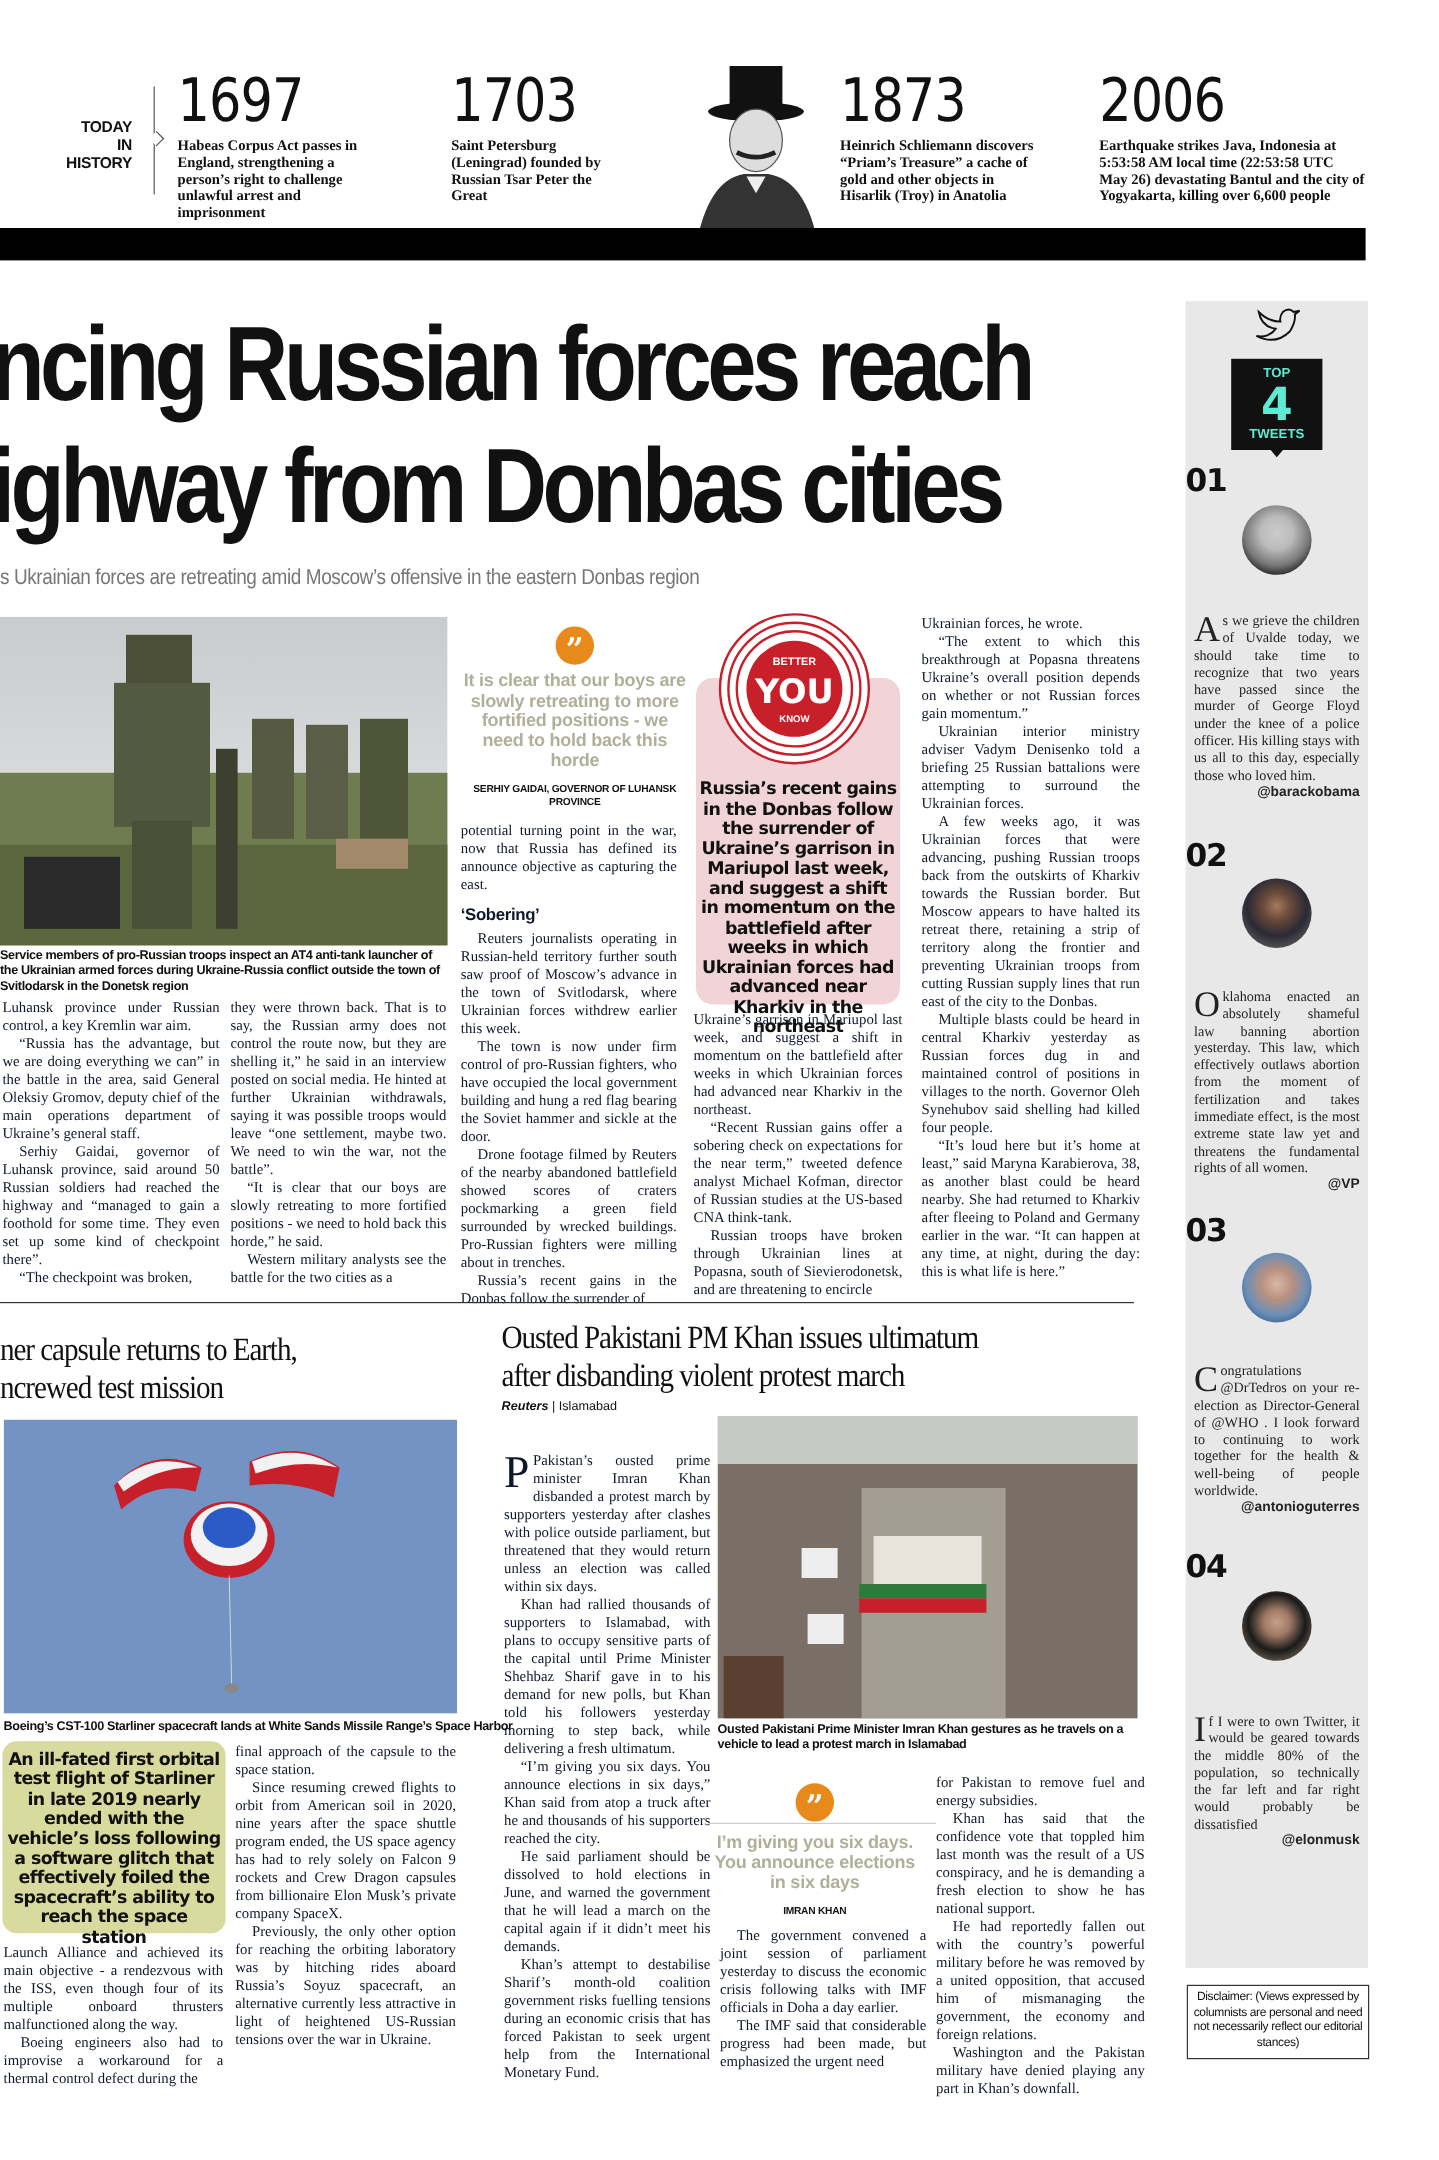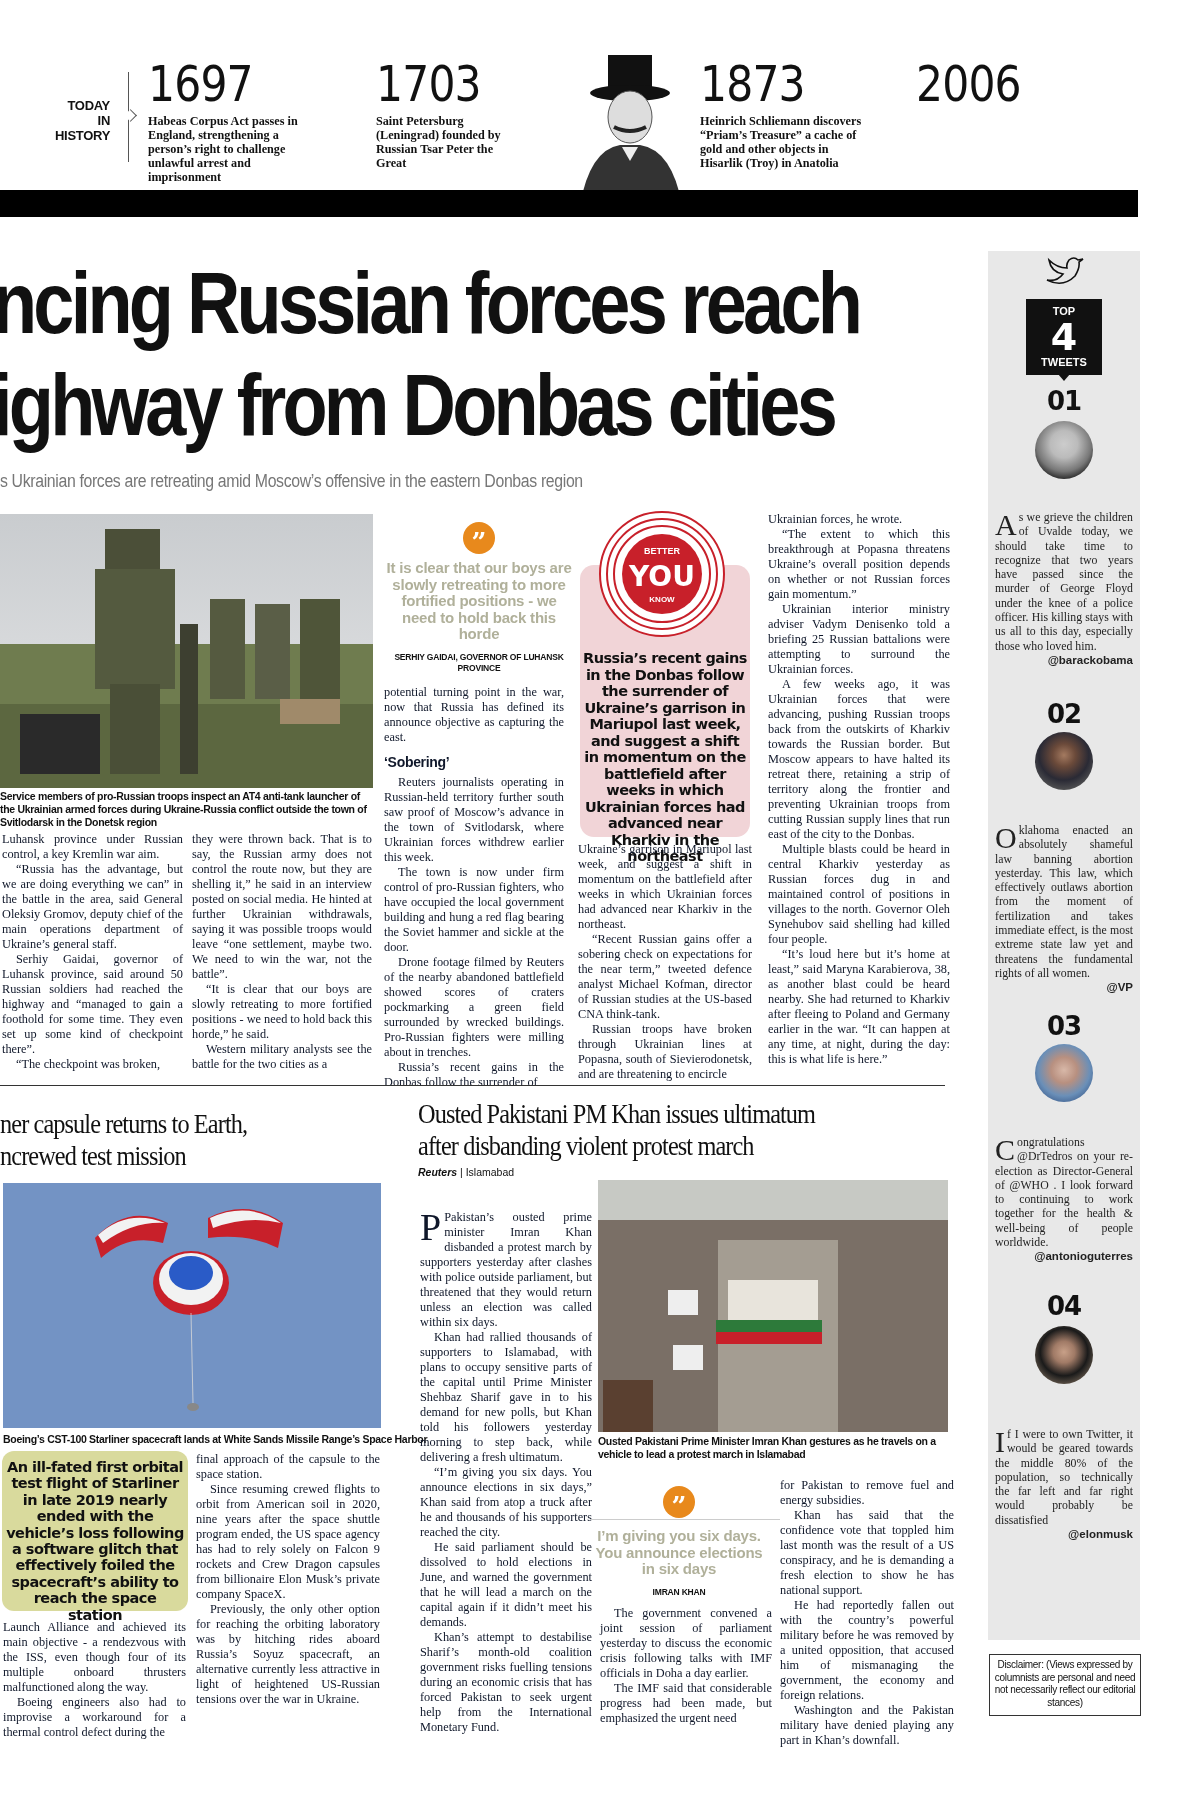--- a/index.html
+++ b/index.html
@@ -33,26 +33,26 @@
   .subhd{font:bold 14px/18px "Liberation Sans",sans-serif;letter-spacing:-0.3px;margin:8px 0 4px;}
 
   .bykbox{left:580px;top:565px;width:170px;height:272px;background:#f1d4d7;border-radius:14px;}
   .byk-rings{left:598px;top:510px;width:128px;height:128px;}
   .byk-text{left:582px;top:650px;width:166px;text-align:center;font:bold 14.5px/16.5px "DejaVu Sans",sans-serif;letter-spacing:-0.5px;color:#111;}
 
   .rule{left:0;top:1085px;width:945px;height:1px;background:#333;}
 
   
   .tweets{left:988px;top:251px;width:152px;height:1389px;background:#e8e8e8;}
-  .tw-num{font:bold 26px/28px "DejaVu Sans",sans-serif;text-align:center;width:152px;letter-spacing:-1px;}
+  .tw-num{font:bold 26px/28px "DejaVu Sans",sans-serif;width:152px;letter-spacing:-1px;}
   .tw-avatar{width:58px;height:58px;border-radius:50%;margin:0 auto;overflow:hidden;}
   .tw-text{font:11.8px/14.3px "Liberation Serif",serif;text-align:justify;color:#222;}
   .tw-text .drop{float:left;font:30px/26px "Liberation Serif",serif;margin:2px 2px 0 0;}
   .tw-handle{font:bold 11.5px/14px "Liberation Sans",sans-serif;text-align:right;}
-  .top4{left:1026px;top:299px;width:76px;height:76px;background:#111;color:#ffffff;text-align:center;}
+  .top4{left:1026px;top:299px;width:76px;height:76px;background:#111;color:#5eead4;text-align:center;}
   .disclaimer{left:989px;top:1654px;width:150px;border:1px solid #333;background:#fff;font:10px/12.5px "Liberation Sans",sans-serif;text-align:center;padding:4px 0 6px;letter-spacing:-0.3px;}
 
   
   .h2{font:27px/32px "Liberation Serif",serif;letter-spacing:-1px;white-space:nowrap;transform:scaleX(0.9);transform-origin:left;}
   .byline{font:bold 10.5px/13px "Liberation Sans",sans-serif;}
   .byline span{font-weight:normal;}
   .greenbox{left:2px;top:1451px;width:186px;height:160px;background:#d9da9d;border-radius:12px;text-align:center;font:bold 14.5px/16.4px "DejaVu Sans",sans-serif;letter-spacing:-0.5px;padding:8px 4px;box-sizing:border-box;}
   .pull2{left:594px;top:1486px;width:170px;text-align:center;}
   .pull2-rule{left:590px;top:1519px;width:190px;height:1px;background:#ccc;}
 </style>
@@ -84,20 +84,21 @@
   <path d="M20 150 Q30 95 60 90 L80 90 Q112 95 122 150 Z" fill="#333"></path>
   <path d="M62 92 L70 106 L78 92" fill="#eee"></path>
 </svg>
 
 <div class="abs" style="left:700px;top:58px;">
   <div class="tih-year">1873</div>
   <div class="tih-text" style="margin-top:4px;width:170px;">Heinrich Schliemann discovers “Priam’s Treasure” a cache of gold and other objects in Hisarlik (Troy) in Anatolia</div>
 </div>
 <div class="abs" style="left:916px;top:58px;">
   <div class="tih-year">2006</div>
+  <div class="tih-text" style="margin-top:4px;width:222px;">Earthquake strikes Java, Indonesia at 5:53:58 AM local time (22:53:58 UTC May 26) devastating Bantul and the city of Yogyakarta, killing over 6,600 people</div>
 </div>
 
 <div class="abs topbar"></div>
 
 <div class="abs headline">
   <div>ncing Russian forces reach</div>
   <div>ighway from Donbas cities</div>
 </div>
 <div class="abs subhead">s Ukrainian forces are retreating amid Moscow’s offensive in the eastern Donbas region</div>
 

